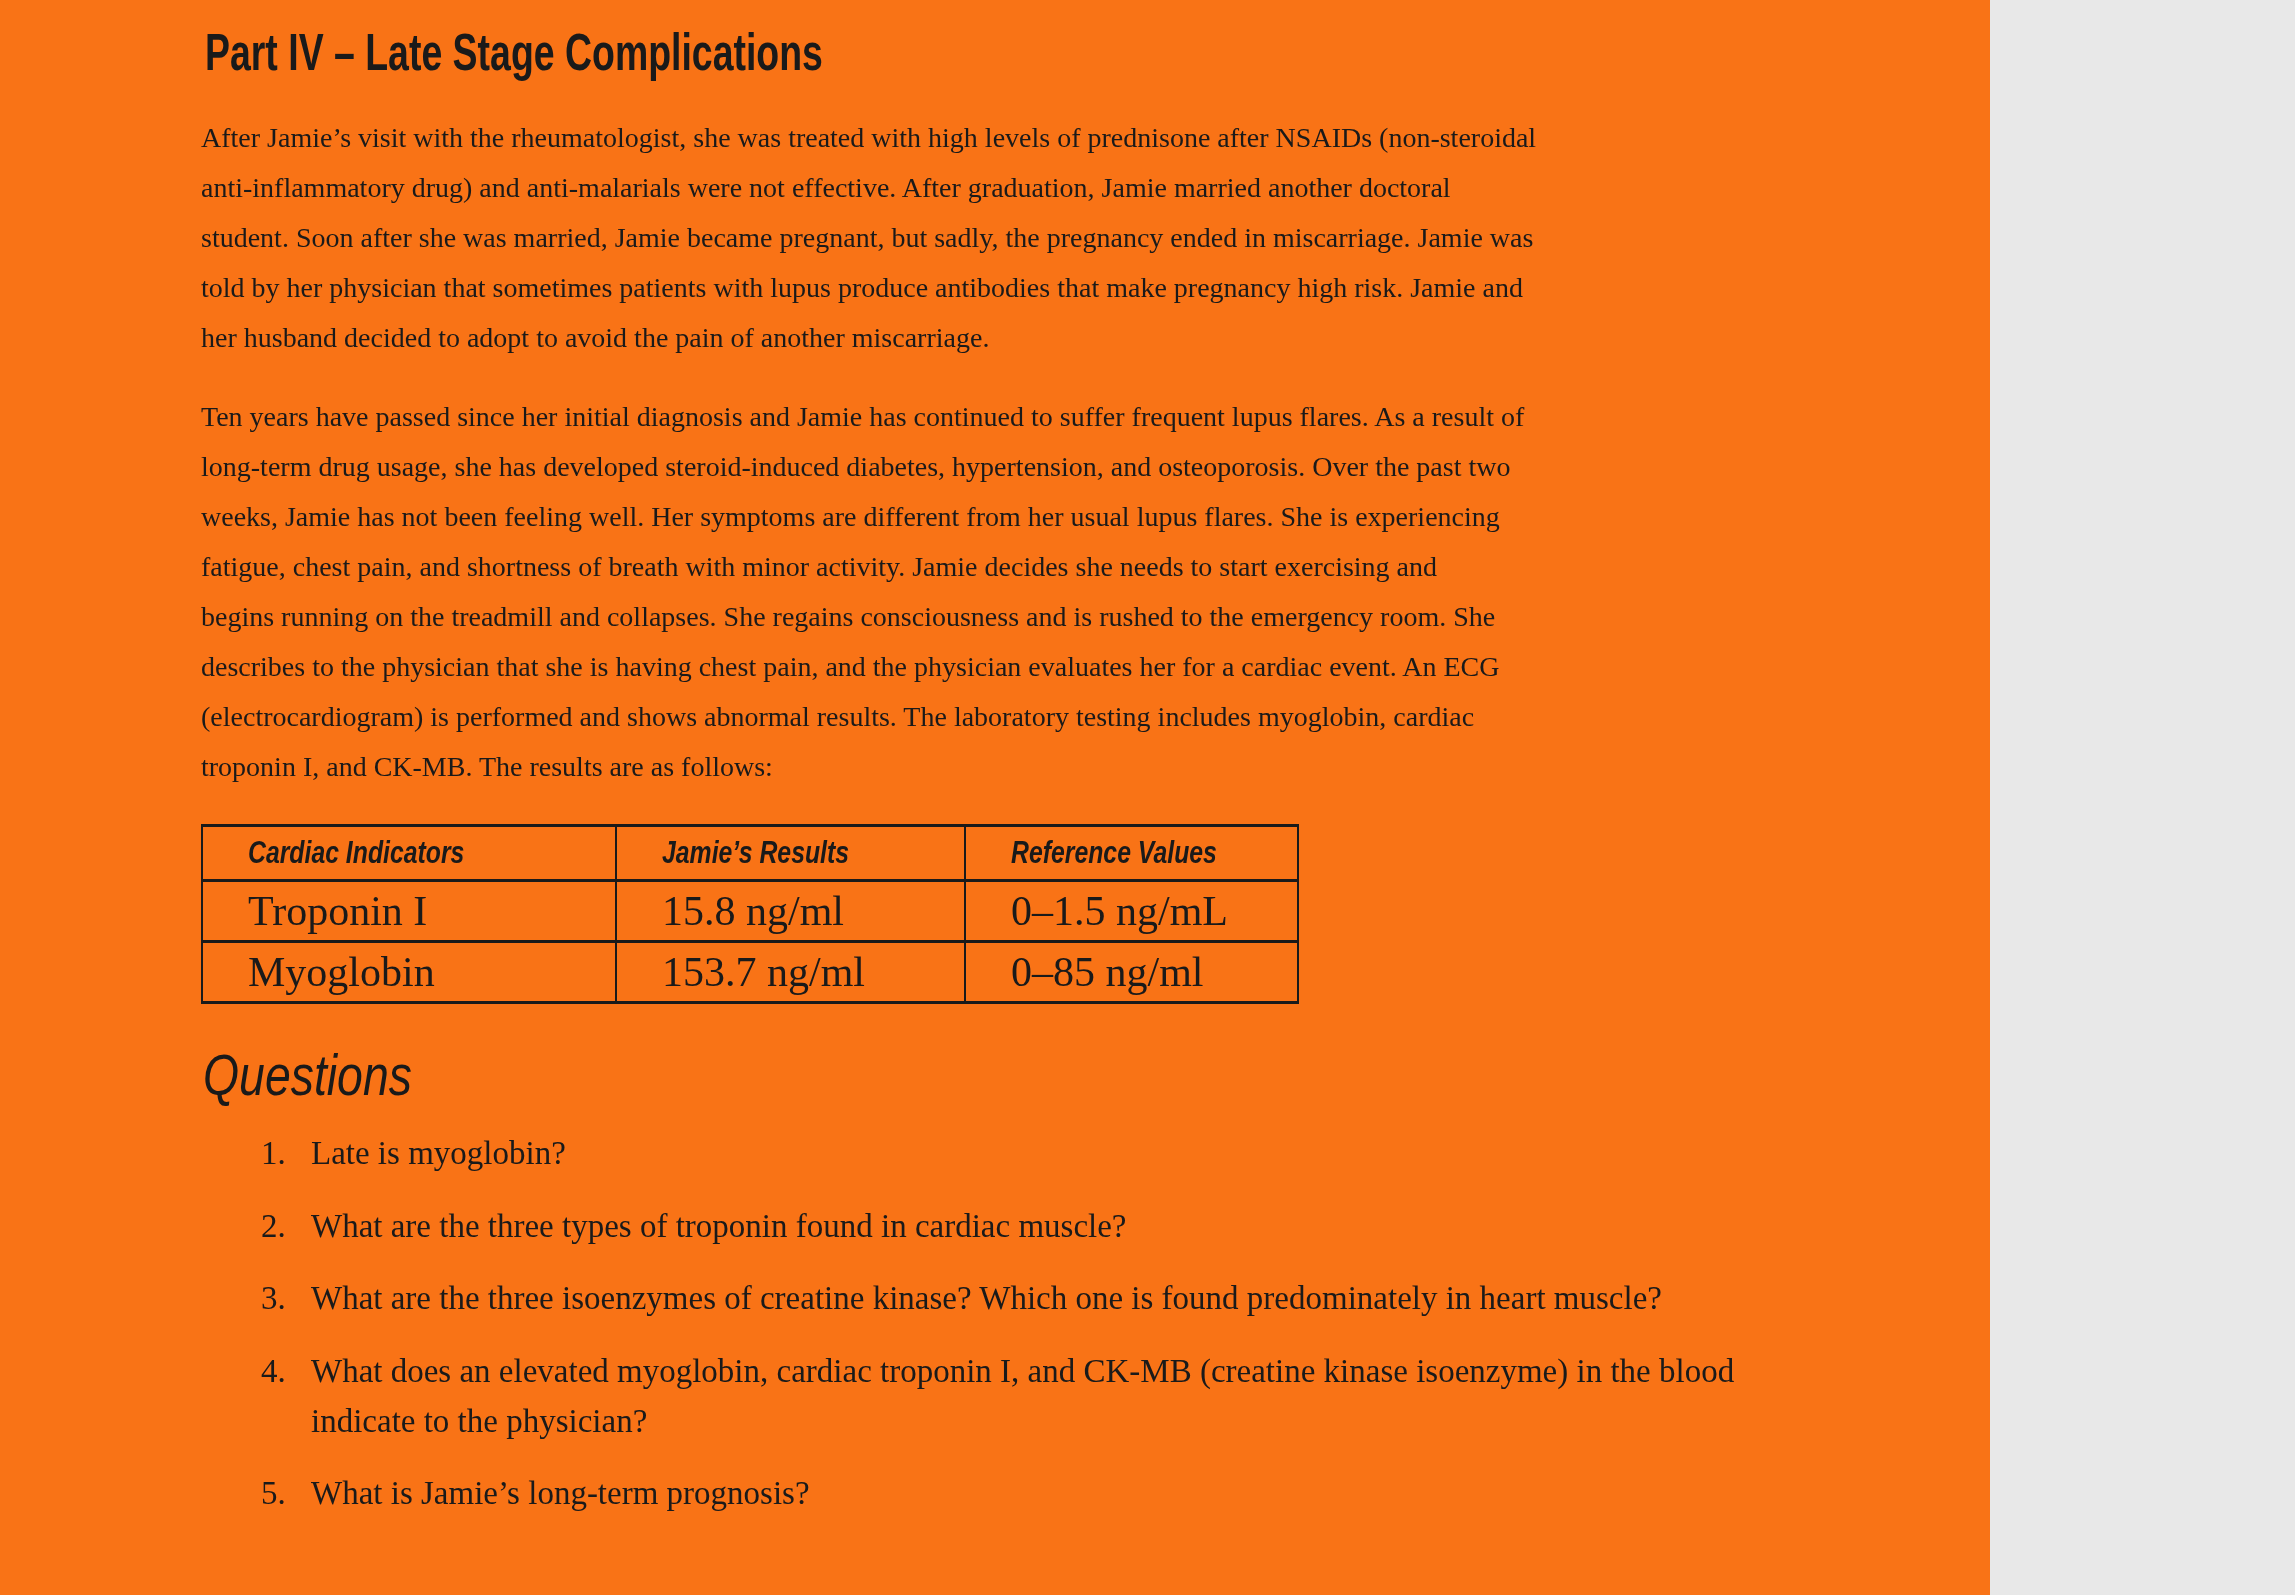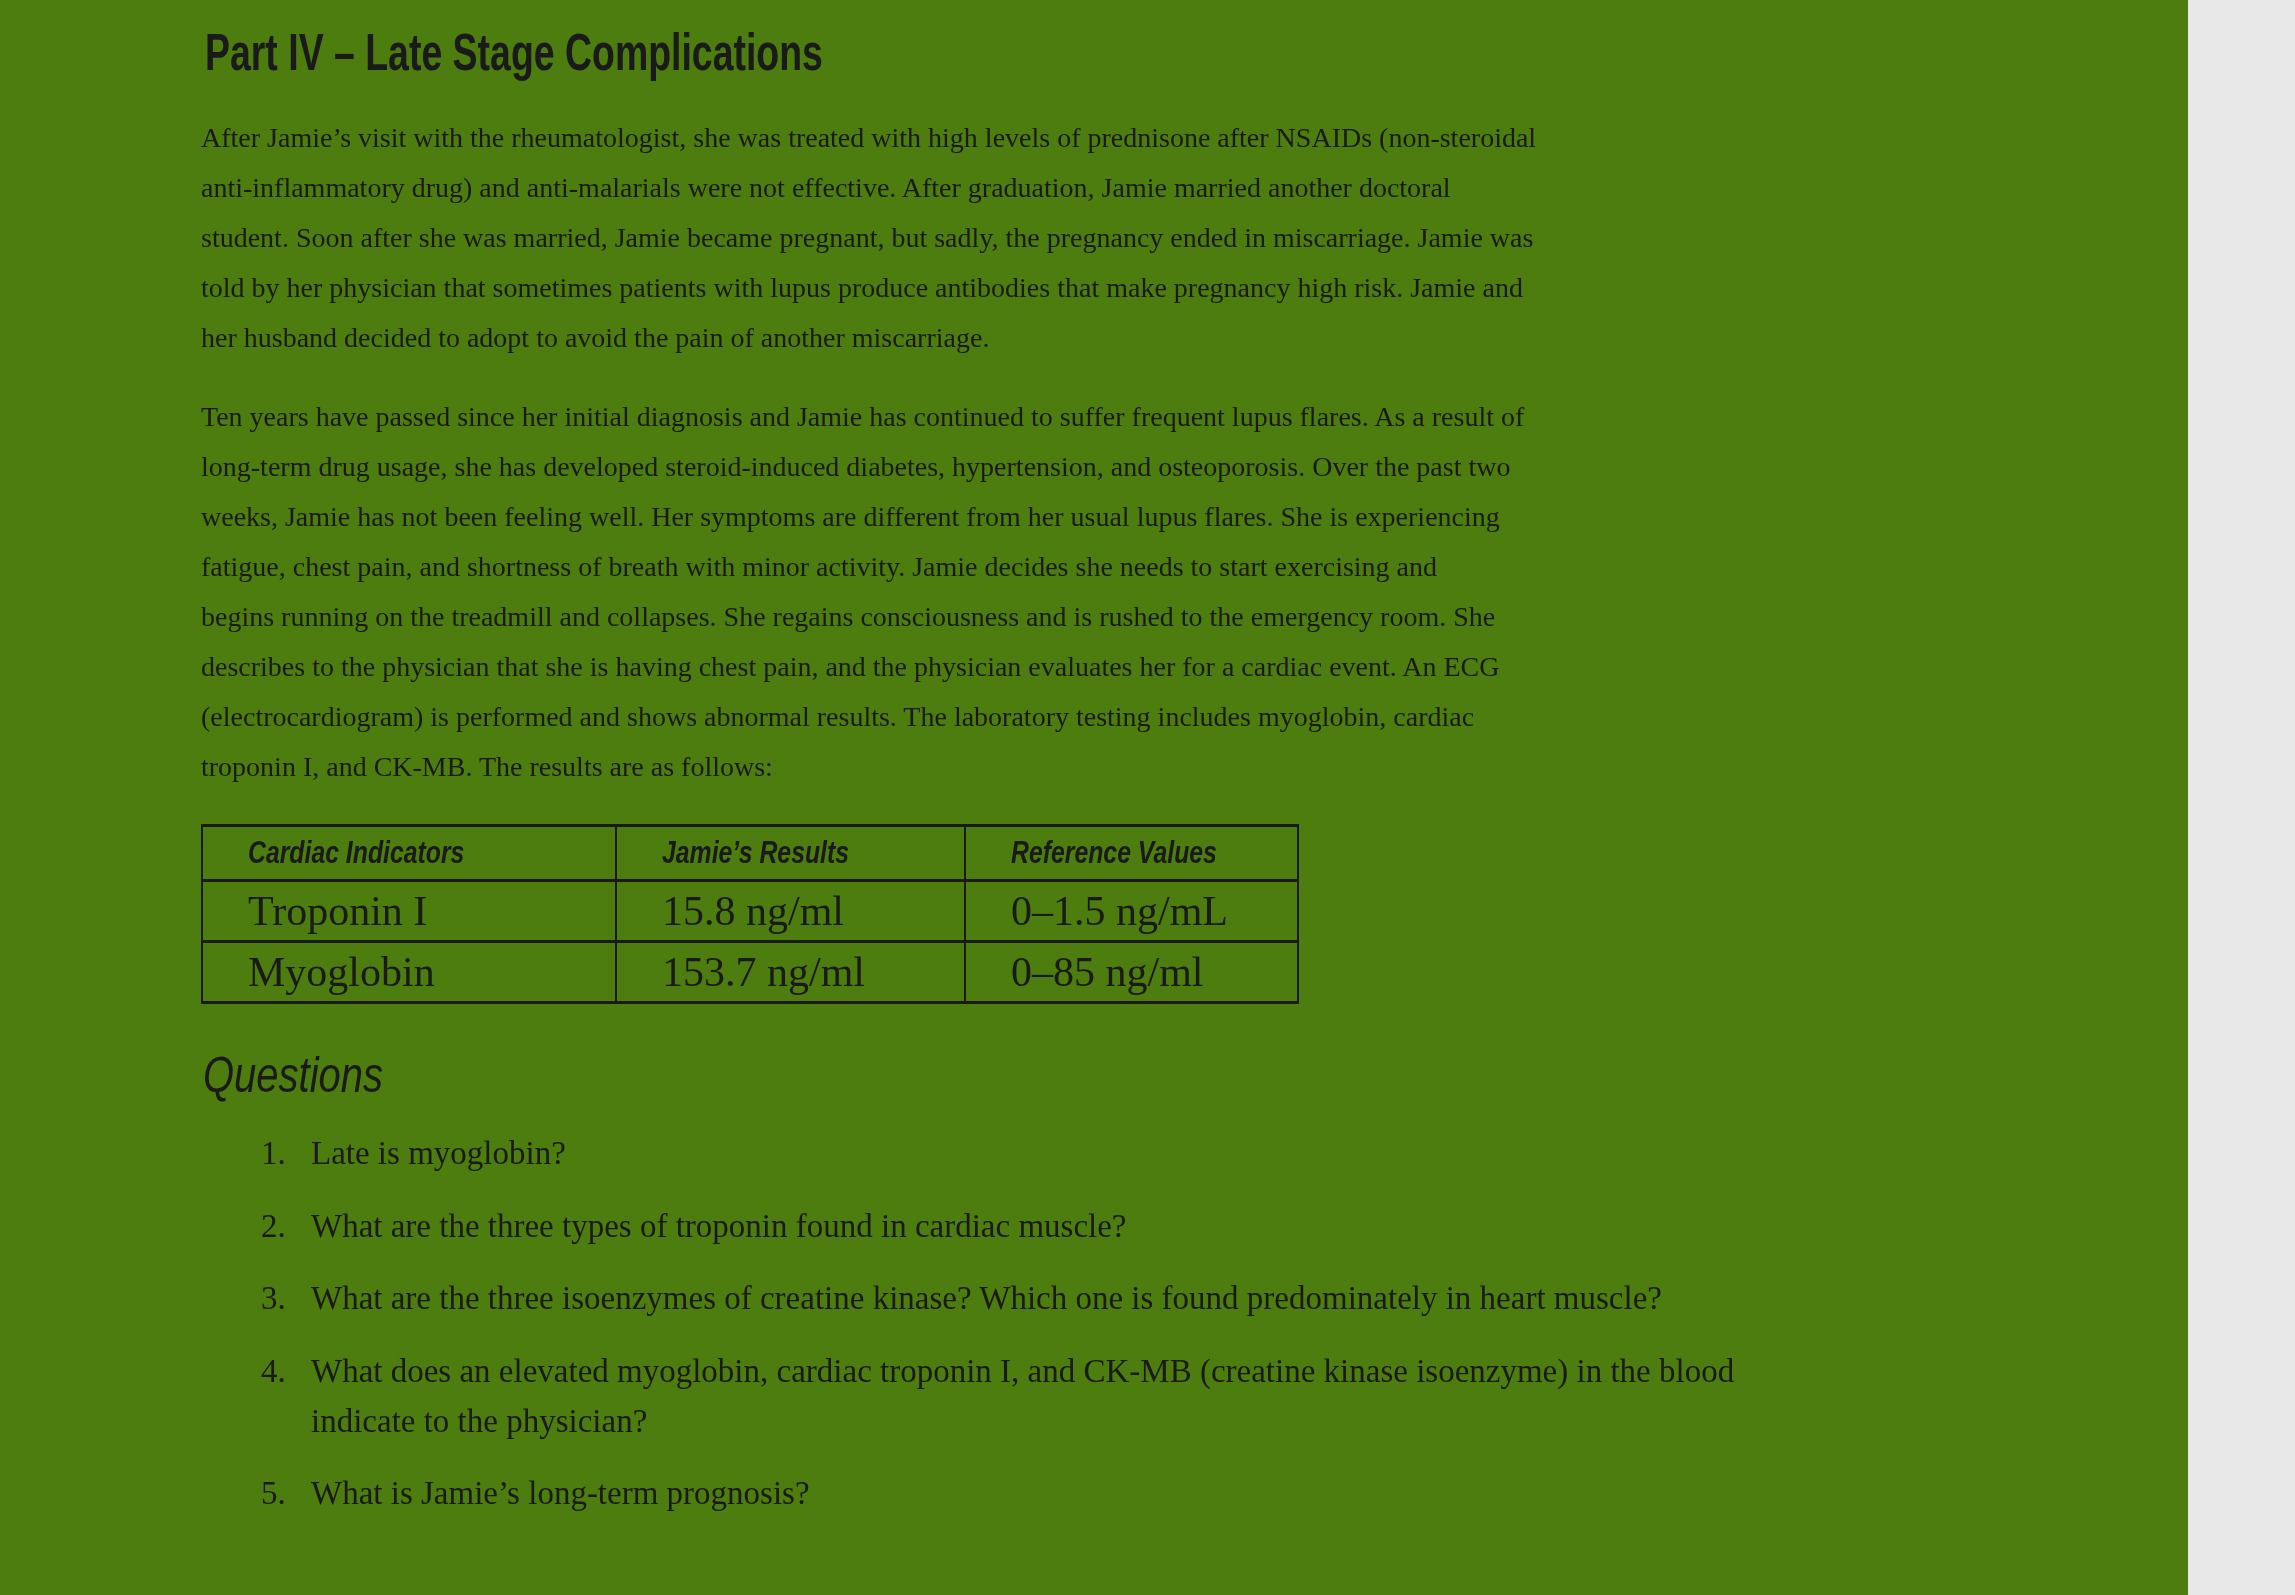--- a/index.html
+++ b/index.html
@@ -2,23 +2,23 @@
 <html style="font-size:14.4px"><head>
 <meta charset="utf-8">
 <style>
   html, body {
     margin: 0;
     padding: 0;
     background: #e8e8e8;
   }
   .page {
     position: relative;
-    width: 2188px;
+    width: 1990px;
     height: 1596px;
-    background: #4d7c0f;
+    background: #f97316;
     color: #1a1a1a;
     overflow: hidden;
     font-family: "Liberation Serif", serif;
   }
   .content {
     padding: 0 36px 0 201px;
   }
   
   h1.doc-title {
     margin: 23.4px 0 31px 3.6px;
@@ -76,21 +76,21 @@
   }
   table.results td {
     height: 58px;
     font-size: 42px;
   }
   h2.questions-title {
     margin: 45px 0 0 1.8px;
     font-family: "Liberation Sans", sans-serif;
     font-style: italic;
     font-weight: 400;
-    font-size: 50px;
+    font-size: 58px;
     line-height: 52px;
     white-space: nowrap;
   }
   ol.questions-list {
     list-style: none;
     margin: 27px 0 0 0;
     padding: 0 0 0 60px;
     font-size: 33px;
     line-height: 50px;
   }

